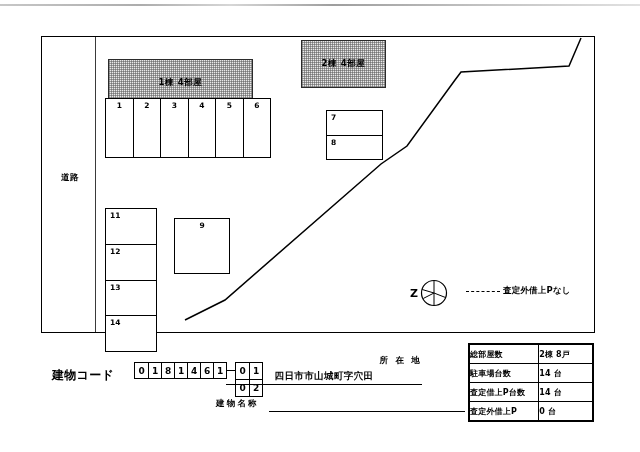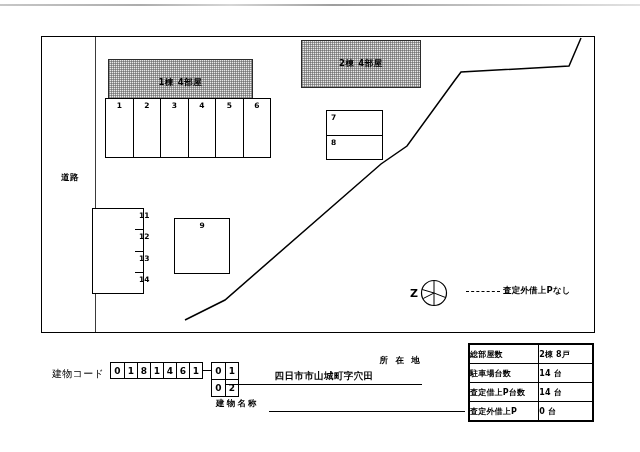--- a/index.html
+++ b/index.html
@@ -76,21 +76,21 @@
     justify-content: center;
   }
   .building span {
     font-size: 8.5px;
     font-weight: 700;
     letter-spacing: .6px;
     background: transparent;
     white-space: nowrap;
   }
   #building-1 { left: 108px; top: 59px; width: 145px; height: 48px; }
-  #building-2 { left: 301px; top: 40px; width: 120px; height: 48px; }
+  #building-2 { left: 301px; top: 40px; width: 85px; height: 48px; }
 
   
   .stall-block {
     position: absolute;
     border: 1.4px solid #000;
     box-sizing: border-box;
     background: #fff;
     display: flex;
   }
   .stall-block.vert { flex-direction: column; }
@@ -110,21 +110,21 @@
     font-weight: 700;
     line-height: 1;
   }
   
   .stall-block.horiz .num { top: 3px; left: 0; width: 100%; text-align: center; }
   
   .stall-block.vert .num  { top: 3px; left: 4px; }
 
   #stalls-1-6  { left: 105px; top: 98px;  width: 166px; height: 60px; }
   #stalls-7-8  { left: 326px; top: 110px; width: 57px;  height: 50px; }
-  #stalls-11-14{ left: 92px; top: 208px; width: 52px;  height: 86px; padding-left: 42px; }
+  #stalls-11-14{ left: 105px; top: 208px; width: 52px;  height: 144px; }
   #stalls-10-9 { left: 174px; top: 218px; width: 56px;  height: 56px; }
 
   
   .boundary-svg {
     position: absolute;
     left: 41px; top: 36px;
     width: 554px; height: 297px;
     overflow: visible;
   }
 
@@ -157,24 +157,24 @@
   }
 
   
   .code-row {
     position: absolute;
     left: 52px; top: 362px;
     display: flex;
     align-items: flex-start;
   }
   .code-label {
-    font-size: 10px;
-    font-weight: 400;
+    font-size: 12px;
+    font-weight: 700;
     letter-spacing: .3px;
-    margin-right: 6px;
+    margin-right: 20px;
     padding-top: 5px;
     white-space: nowrap;
   }
   .code-main {
     display: flex;
     border: 1.4px solid #000;
     box-sizing: border-box;
     height: 17px;
   }
   .code-main .cell + .cell { border-left: 1.2px solid #000; }

